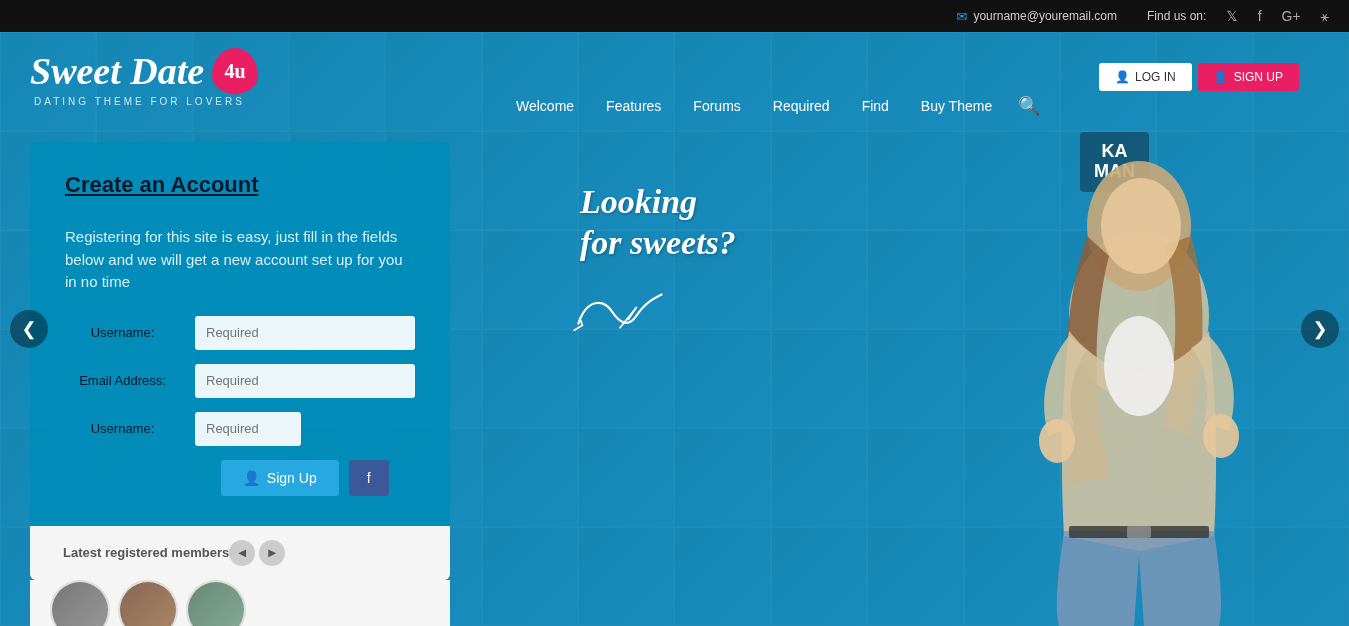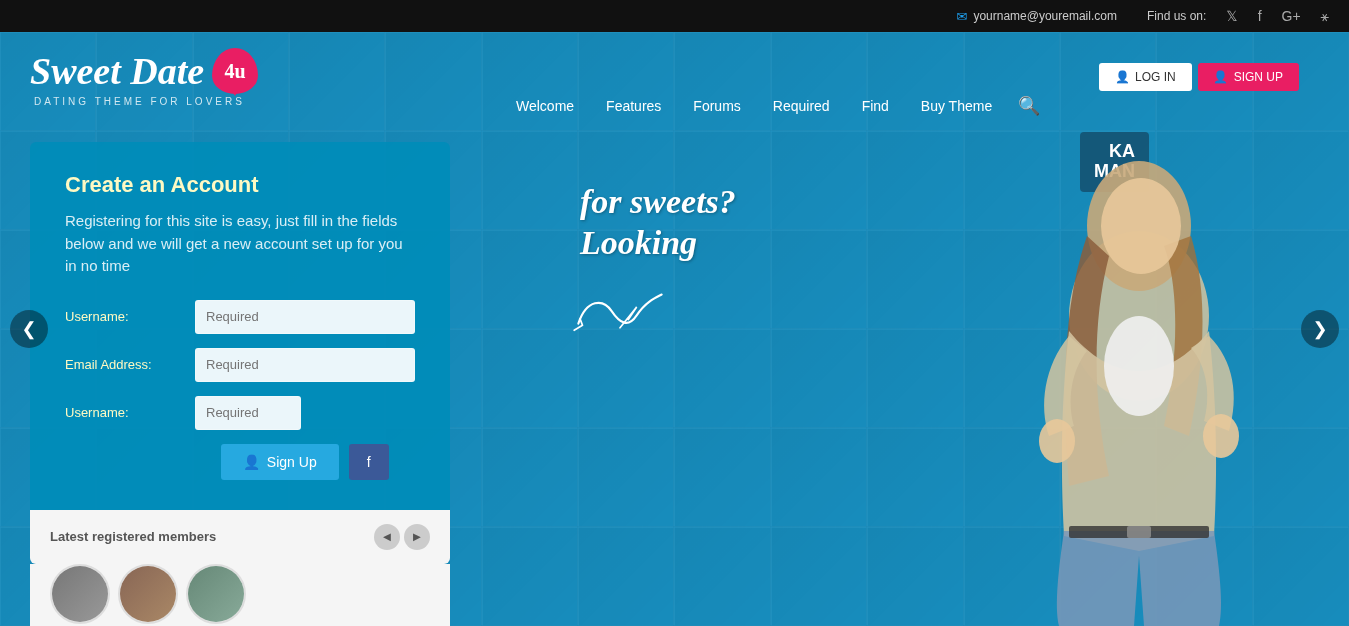--- a/index.html
+++ b/index.html
@@ -193,39 +193,40 @@
     }
     .form-box {
       background: rgba(0, 140, 185, 0.92);
       border-radius: 6px 6px 0 0;
       padding: 30px 35px;
       color: #fff;
     }
     .form-title {
       font-size: 22px;
       font-weight: bold;
-      margin-bottom: 12px;
-      color: #fef9c3;
+      margin-bottom: 28px;
+      color: #0f172a;
+      text-decoration: underline;
     }
     .form-desc {
       font-size: 15px;
       color: rgba(255,255,255,0.85);
       line-height: 1.5;
       margin-bottom: 22px;
     }
     .form-row {
       display: flex;
       align-items: center;
       margin-bottom: 14px;
     }
     .form-label {
       width: 130px;
-      text-align: left;
+      text-align: center;
       font-size: 13px;
-      color: #fef9c3;
+      color: #0f172a;
       padding-right: 15px;
       flex-shrink: 0;
     }
     .form-input {
       flex: 1;
       height: 34px;
       border: 1px solid rgba(255,255,255,0.3);
       border-radius: 3px;
       background: rgba(255,255,255,0.92);
       padding: 0 10px;
@@ -280,24 +281,24 @@
       padding: 10px 18px;
       font-size: 14px;
       border-radius: 3px;
       cursor: pointer;
     }
 
     
     .members-bar {
       background: #f5f5f5;
       border-radius: 0 0 6px 6px;
-      padding: 14px 20px;
-      display: flex;
-      align-items: center;
-      justify-content: space-between;
+      padding: 14px 33px;
+      display: flex;
+      align-items: center;
+      justify-content: flex-start;
     }
     .members-label {
       font-size: 13px;
       color: #555;
       font-weight: 600;
     }
     .members-nav {
       display: flex;
       gap: 4px;
     }
@@ -367,21 +368,21 @@
       position: absolute;
       top: 10px;
       right: 200px;
       background: rgba(20,80,110,0.85);
       color: #fff;
       font-size: 18px;
       font-weight: bold;
       padding: 10px 14px;
       border-radius: 4px;
       line-height: 1.1;
-      text-align: right;
+      text-align: center;
     }
   </style>
 </head>
 <body>
 
 <div class="top-bar">
   <div class="top-bar-email">
     <span class="email-icon">✉</span>
     <span>yourname@youremail.com</span>
   </div>
@@ -587,22 +588,22 @@
     </div>
 
     <div class="hero-image-area">
 
       <div class="kaman-badge">
         <div>KA</div>
         <div>MAN</div>
       </div>
 
       <div class="hero-tagline">
+        <div>Looking</div>
         <div>for sweets?</div>
-        <div>Looking</div>
       </div>
 
       <svg class="hero-wave" viewBox="0 0 120 60" fill="none" xmlns="http://www.w3.org/2000/svg">
         <path d="M10 50 C20 20, 40 20, 50 35 C60 50, 70 55, 80 40 C90 25, 100 20, 110 15" stroke="white" stroke-width="2.5" fill="none" stroke-linecap="round"></path>
         <path d="M60 55 L80 30 L70 45" stroke="white" stroke-width="2" fill="none" stroke-linecap="round"></path>
 
         <path d="M15 52 L5 58 M15 52 L12 44" stroke="white" stroke-width="2" stroke-linecap="round"></path>
       </svg>
 
       <div style="position:absolute;right:50px;bottom:0;width:320px;height:490px;">

